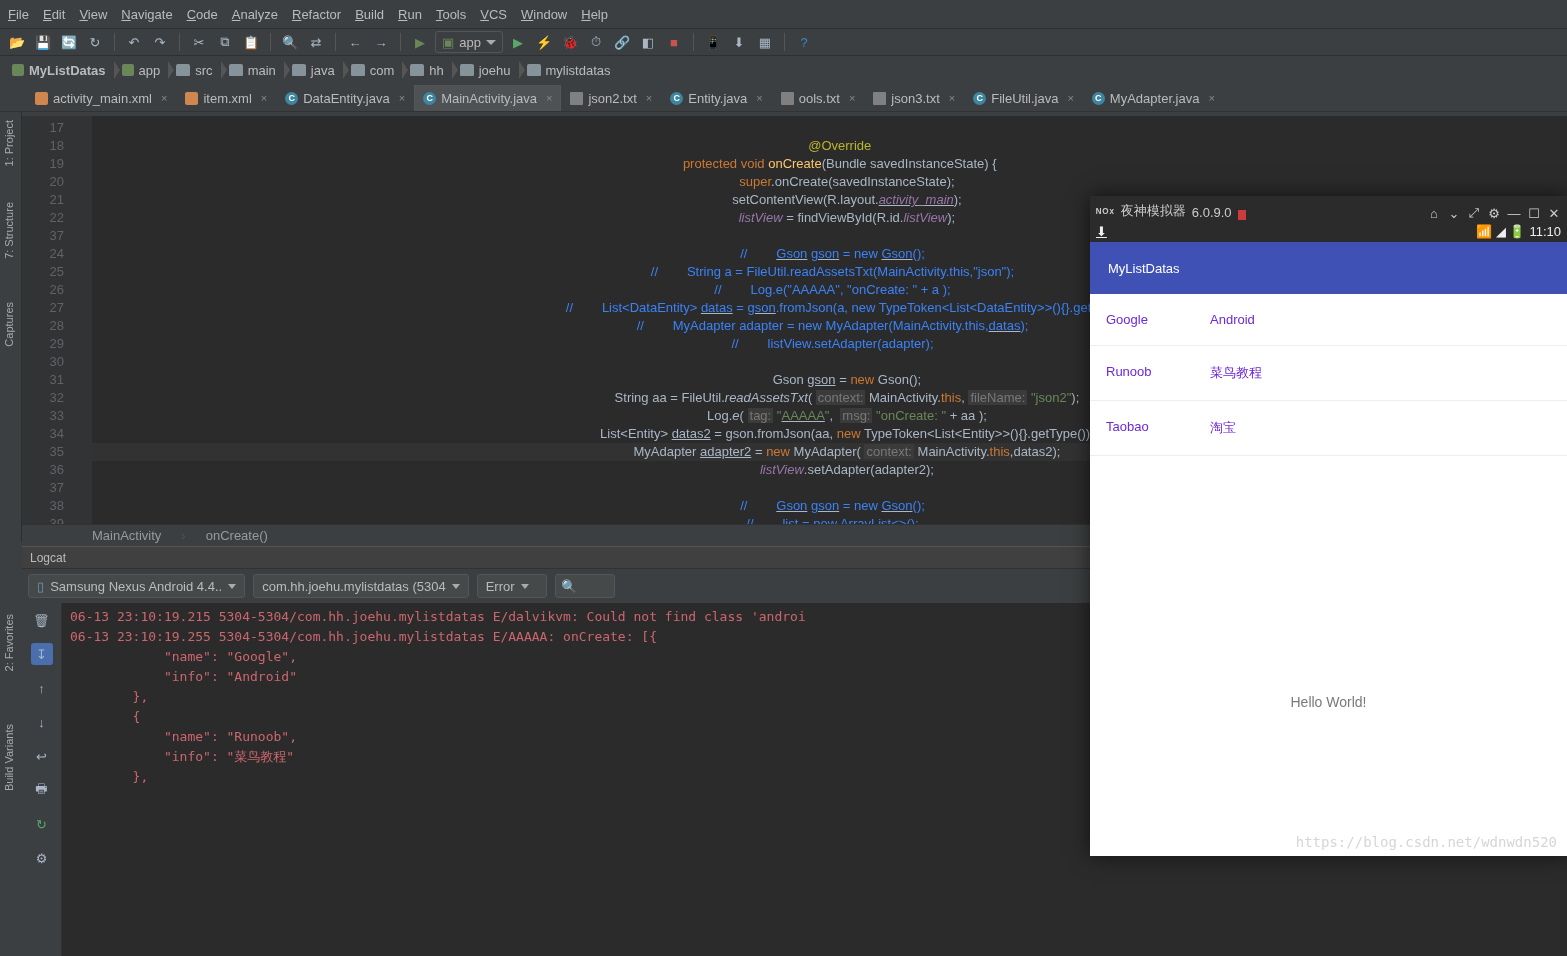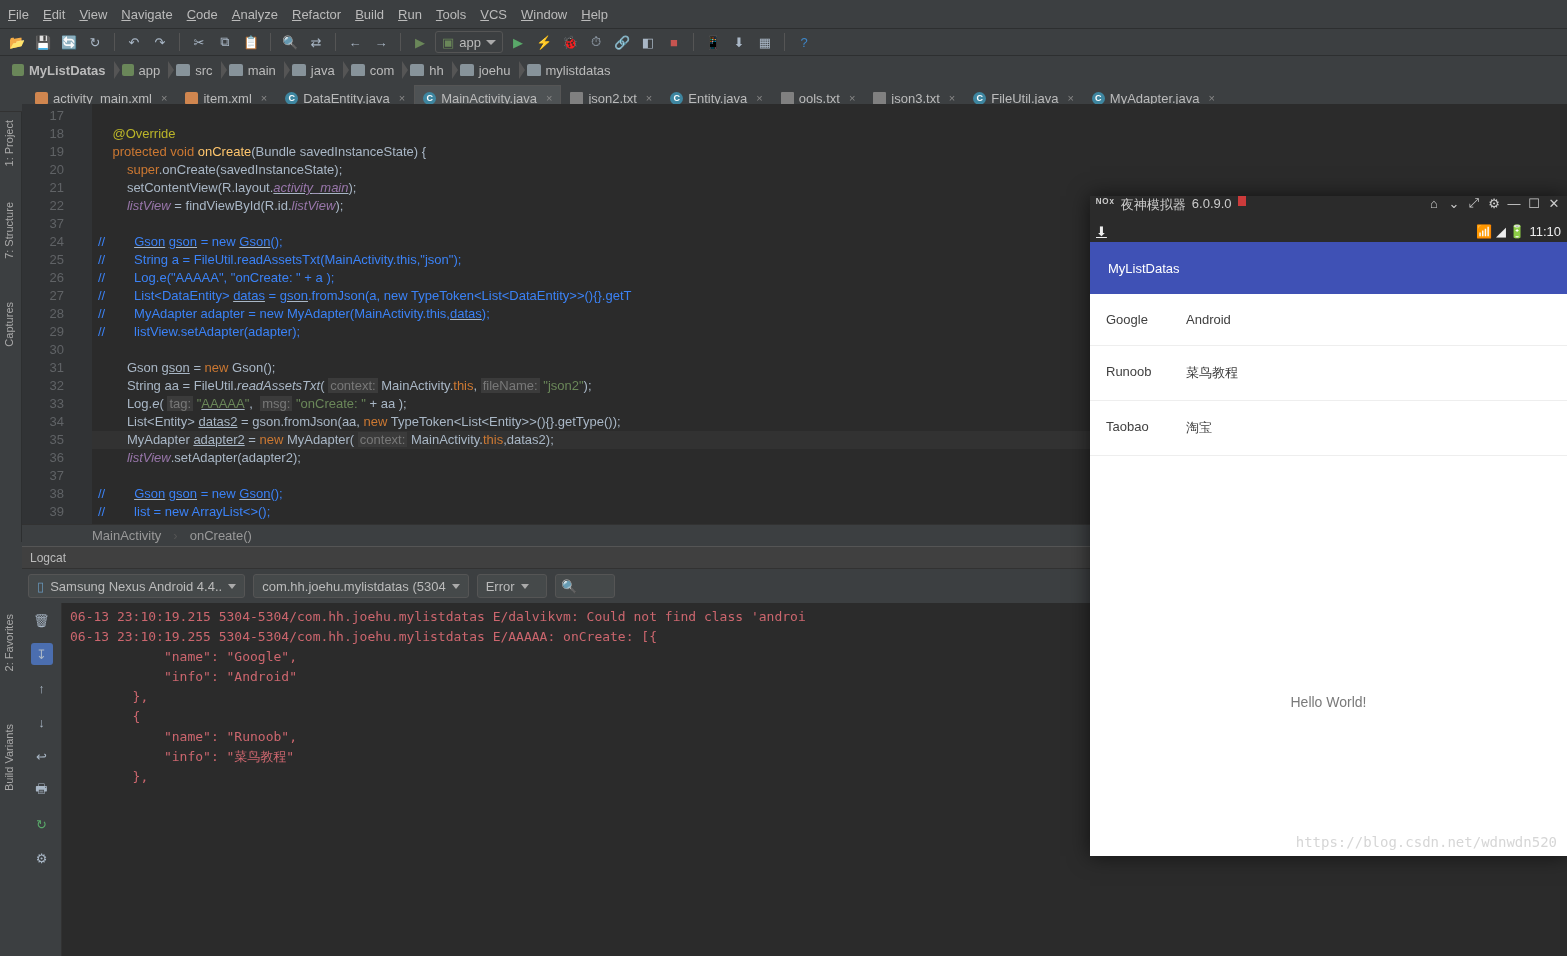--- a/index.html
+++ b/index.html
@@ -26,55 +26,55 @@
 .edtab{display:flex;align-items:center;height:26px;padding:0 8px;background:#3c3f41;border:1px solid transparent;gap:5px;color:#bbb;white-space:nowrap;}
 .edtab.active{background:#4e5254;border:1px solid #555;border-bottom-color:#4e5254;}
 .edtab .x{color:#888;font-size:11px;margin-left:4px;}
 .icon-xml{width:13px;height:13px;background:#d0864f;border-radius:2px;display:inline-block;}
 .icon-c{width:13px;height:13px;background:#3e86a0;border-radius:50%;display:inline-flex;align-items:center;justify-content:center;color:#fff;font-size:9px;font-weight:bold;}
 .icon-txt{width:13px;height:13px;background:#808080;border-radius:1px;display:inline-block;}
 
 .leftstrip{position:absolute;left:0;top:112px;width:22px;height:430px;background:#3c3f41;border-right:1px solid #2d2f30;}
 .leftstrip .vlabel{position:absolute;writing-mode:vertical-rl;transform:rotate(180deg);font-size:11px;color:#aaa;left:3px;}
 
-.editor-wrap{position:absolute;left:22px;top:104px;right:0;height:519px;background:#2b2b2b;display:flex;}
+.editor-wrap{position:absolute;left:22px;top:116px;right:0;height:519px;background:#2b2b2b;display:flex;}
 .gutter{width:52px;background:#313335;color:#606366;text-align:right;padding:3px 10px 3px 0;font-family:Consolas,monospace;font-size:13px;line-height:18px;}
 .gutter div{height:18px;}
 .foldcol{width:18px;background:#313335;}
-.code{flex:1;padding:3px 0;font-family:Consolas,monospace;font-size:13px;line-height:18px;white-space:pre;color:#a9b7c6;overflow:hidden;}
+.code{flex:1;padding:3px 0;font-family:Consolas,monospace;font-size:13px;line-height:18px;white-space:pre;color:#a9b7c6;overflow:hidden;text-align:center;}
 .code .ln{height:18px;padding-left:6px;}
 .hlrow{background:#323232;}
 .kw{color:#cc7832;}
 .ann{color:#bbb529;}
 .str{color:#6a8759;}
 .fld{color:#9876aa;font-style:italic;}
 .mth{color:#ffc66d;}
 .cmt{color:#3b82f6;}
 .hint{color:#787878;background:#3b3b3b;padding:0 2px;}
 .under{text-decoration:underline;text-decoration-color:#a9b7c6;}
 
-.crumbs2{position:absolute;left:22px;top:524px;right:0;height:22px;background:#3c3f41;border-top:1px solid #323232;display:flex;align-items:center;padding-left:70px;gap:12px;font-size:12px;color:#999;}
+.crumbs2{position:absolute;left:22px;top:524px;right:0;height:22px;background:#3c3f41;border-top:1px solid #323232;display:flex;align-items:center;padding-left:70px;gap:20px;font-size:12px;color:#999;}
 
 .logpane{position:absolute;left:22px;right:0;top:546px;bottom:0;background:#2b2b2b;border-top:1px solid #555;}
 .loghead{height:22px;background:#404040;display:flex;align-items:center;padding:0 8px;font-size:12px;color:#bbb;border-bottom:1px solid #323232;}
 .logtools{height:34px;background:#3c3f41;display:flex;align-items:center;padding:0 6px;gap:8px;}
 .logsel{display:flex;align-items:center;border:1px solid #555;background:#45494a;height:24px;padding:0 8px;border-radius:3px;gap:6px;}
 .logsel .tri{display:inline-block;width:0;height:0;border-left:4px solid transparent;border-right:4px solid transparent;border-top:5px solid #aaa;}
 .searchbox{display:flex;align-items:center;border:1px solid #555;background:#45494a;height:24px;padding:0 6px;border-radius:3px;color:#888;flex:0 0 60px;}
 .logbody{position:absolute;left:40px;right:0;top:56px;bottom:0;font-family:Consolas,monospace;font-size:13px;line-height:20px;color:#cc666e;padding:4px 8px;white-space:pre;overflow:hidden;}
 .logside{position:absolute;left:0;top:56px;width:40px;bottom:0;background:#3c3f41;border-right:1px solid #323232;display:flex;flex-direction:column;align-items:center;padding-top:6px;gap:12px;}
 
 .emu{position:absolute;right:0;top:196px;width:477px;height:660px;background:#fff;box-shadow:0 0 20px rgba(0,0,0,.6);}
-.emu-top{height:24px;background:#2b2b2b;display:flex;align-items:flex-start;color:#ccc;font-size:11px;padding:0 6px;gap:6px;}
+.emu-top{height:24px;background:#2b2b2b;display:flex;align-items:flex-end;color:#ccc;font-size:11px;padding:0 6px;gap:6px;}
 .emu-top .spacer{flex:1;}
 .emu-top .wbtn{width:14px;height:14px;display:inline-flex;align-items:center;justify-content:center;}
 .emu-status{height:22px;background:#2b2b2b;display:flex;align-items:center;justify-content:space-between;padding:0 6px;color:#eee;font-size:11px;}
 .emu-appbar{height:52px;background:#3f51b5;color:#fff;display:flex;align-items:center;padding:0 18px;font-size:18px;}
 .emu-list{background:#fff;}
-.emu-row{display:flex;padding:18px 16px;border-bottom:1px solid #eee;color:#404040;font-size:14px;}
+.emu-row{display:flex;padding:18px 16px;border-bottom:1px solid #eee;color:#6d28d9;font-size:14px;gap:24px;}
 .emu-row .c1{width:80px;}
 .emu-hello{position:absolute;width:100%;text-align:center;top:498px;color:#7a7a7a;font-size:14px;}
 .watermark{position:absolute;right:10px;bottom:6px;font-family:Consolas,monospace;color:#d6d6d6;font-size:14px;}
 </style>
 </head>
 <body>
 
 <div class="menubar" id="menubar">
     <span><u>F</u>ile</span>
     <span><u>E</u>dit</span>

